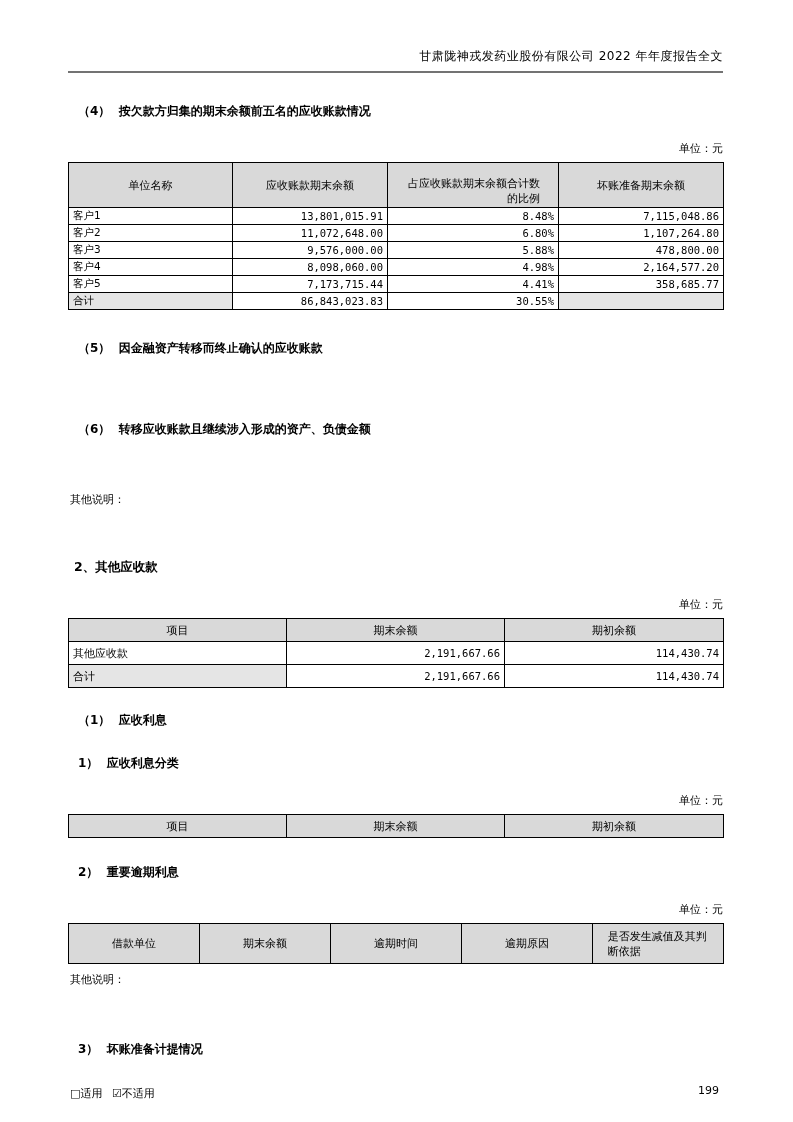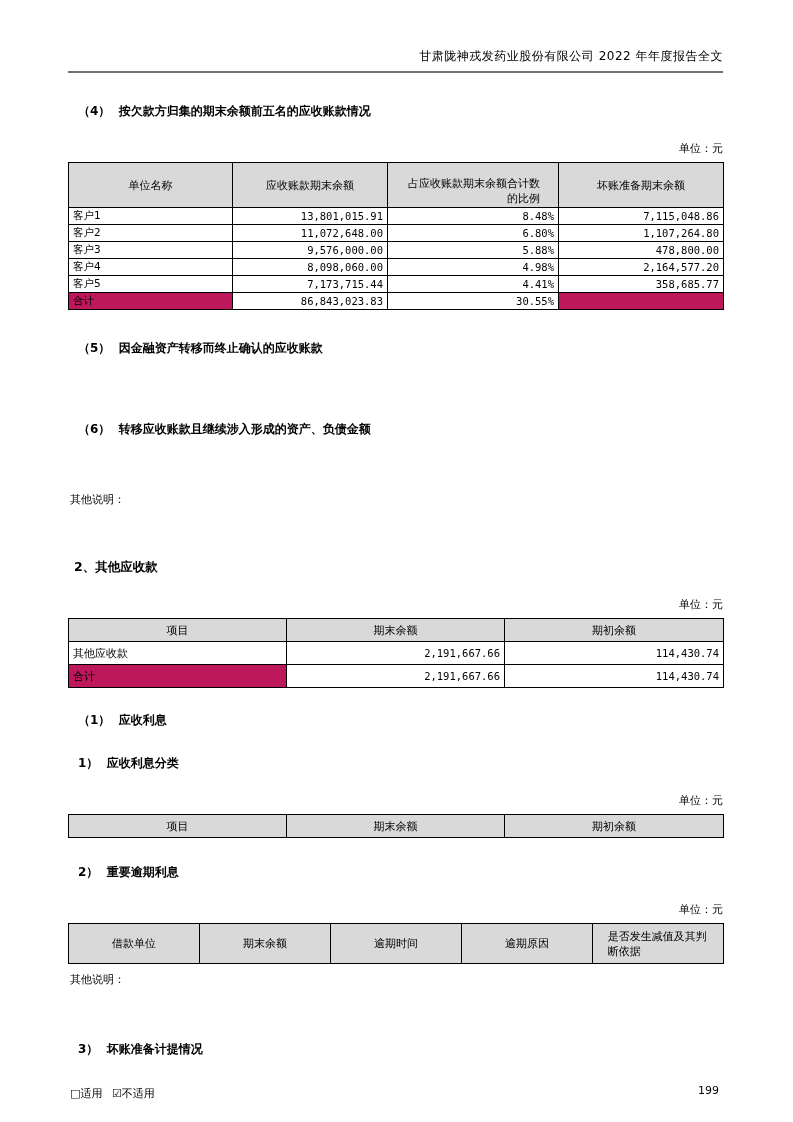--- a/index.html
+++ b/index.html
@@ -68,21 +68,21 @@
   .tbl-compact tbody td { height: 16px; font-size: 10.5px; }
   .tbl-mid th, .tbl-mid td { height: 23px; }
   .tbl-tall th { height: 40px; }
 
   .cell-label { text-align: left; }
   .num {
     text-align: right;
     font-family: "DejaVu Sans Mono", monospace;
     font-size: 10.5px;
   }
-  .shaded { background: #be185d; }
+  .shaded { background: #e5e5e5; }
 
   .wrap12 { display: inline-block; max-width: 12.2em; text-align: right; vertical-align: middle; margin-top: 12px; }
   .wrap9  { display: inline-block; max-width: 9.15em; text-align: left; vertical-align: middle; }
   .th-left { text-align: left; }
 
   .checkbox-row { font-size: 11px; padding-left: 2px; }
   .checkbox-item { margin-right: 6px; margin-top: 12px; }
 
   .page-number {
     position: absolute;

